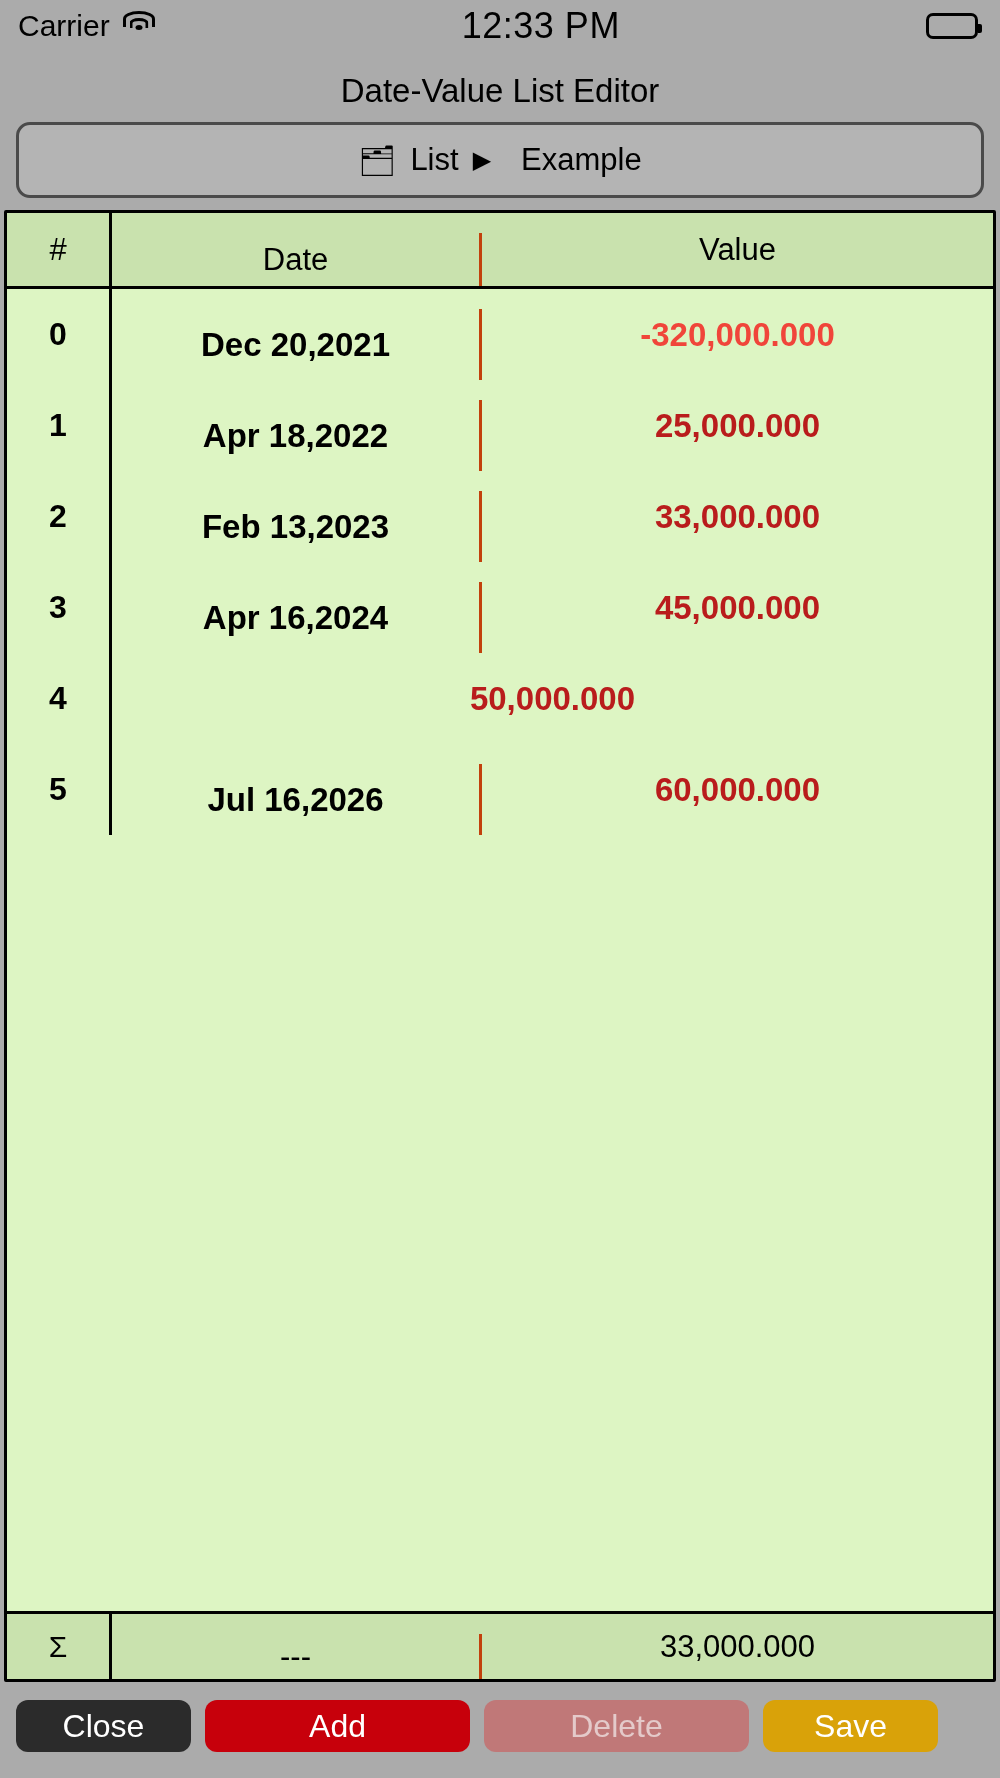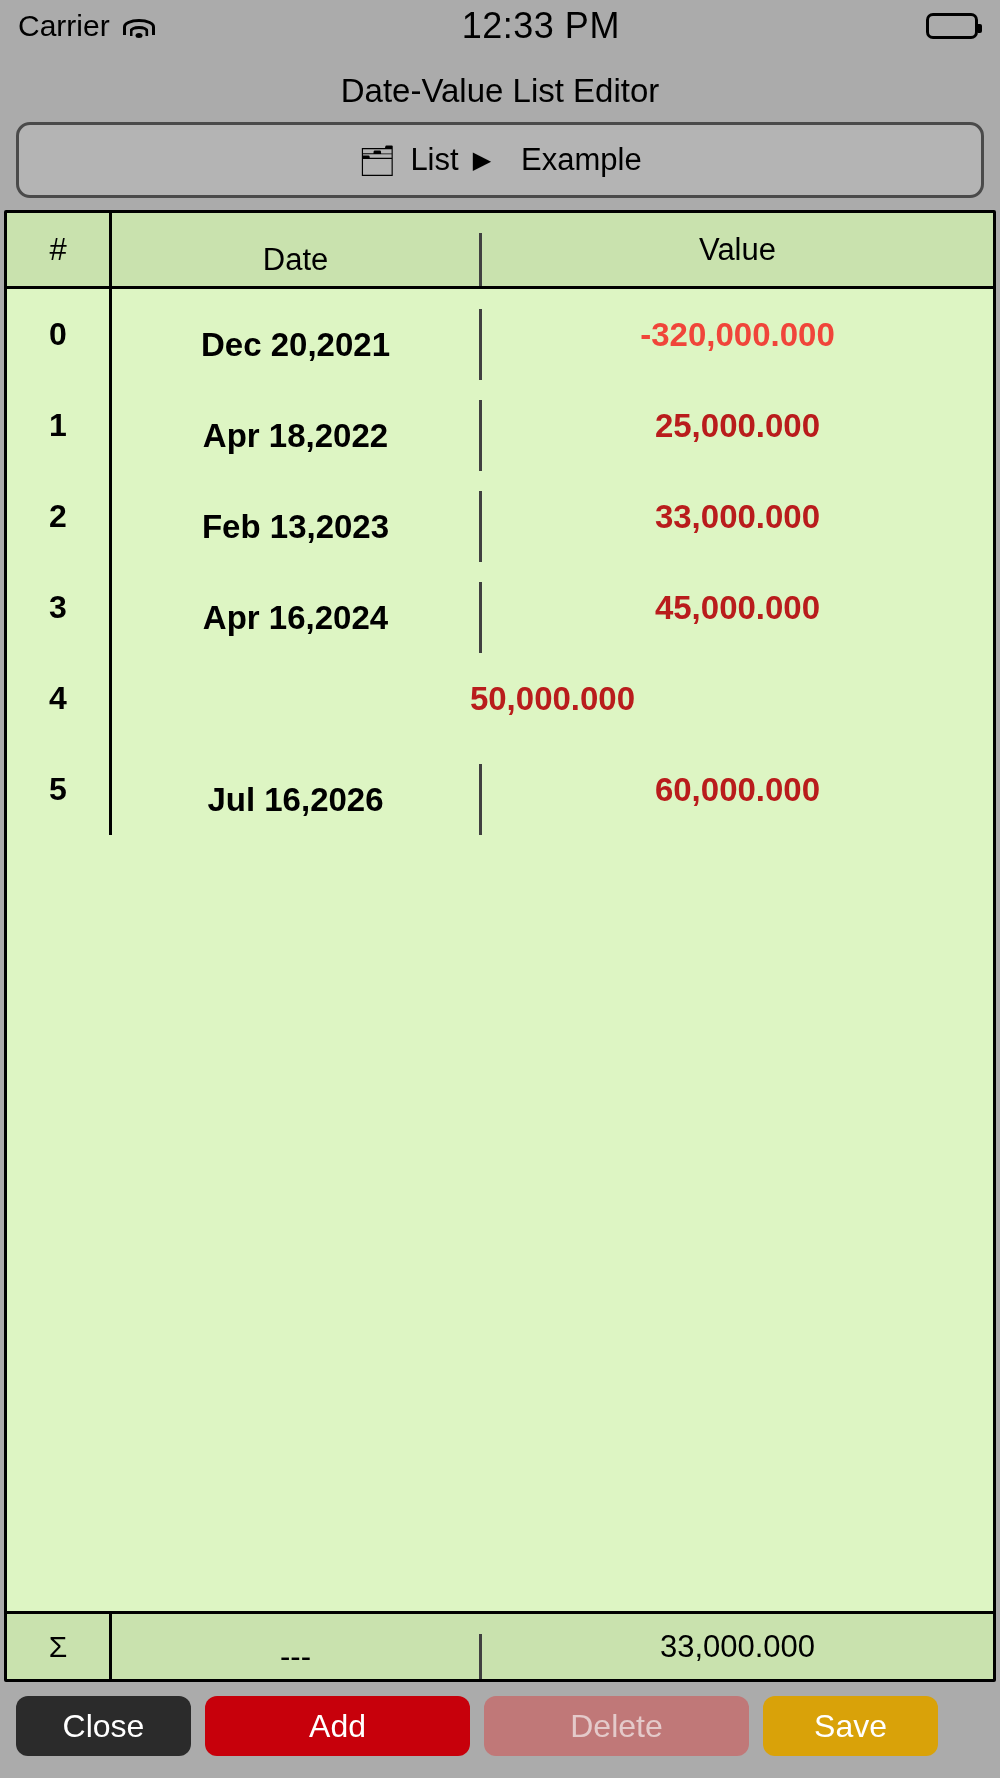--- a/index.html
+++ b/index.html
@@ -24,21 +24,21 @@
   .statusbar {
     height: 52px;
     flex: 0 0 52px;
     display: flex;
     align-items: center;
     justify-content: space-between;
     padding: 0 22px 0 18px;
     color: #000;
     font-size: 30px;
   }
-  .sb-left { display: flex; align-items: flex-end; gap: 12px; }
+  .sb-left { display: flex; align-items: flex-start; gap: 12px; }
   .sb-center { font-size: 36px; letter-spacing: 0.5px; }
   .sb-right { display: flex; align-items: center; gap: 10px; }
   .wifi-icon { display:inline-block; width: 34px; height: 26px; position: relative; }
   .wifi-icon span {
     position: absolute; left: 50%; transform: translateX(-50%);
     border: 3px solid #000; border-bottom: none; border-radius: 50% 50% 0 0;
   }
   .wifi-icon .a { width: 32px; height: 16px; top: 2px; }
   .wifi-icon .b { width: 19px; height: 10px; top: 9px; }
   .wifi-icon .c { width: 7px; height: 5px;  top: 16px; border-radius: 50%; background:#000; border: none; }
@@ -96,21 +96,21 @@
     border-bottom: 3px solid #000;
     height: 76px;
     flex: 0 0 76px;
   }
   .thead .cell {
     display: flex; align-items: center; justify-content: center;
     font-size: 31px; color: #000;
   }
   .cell { padding: 0 8px; }
   .c-idx  { width: 105px; flex: 0 0 105px; border-right: 3px solid #000; display:flex; align-items:center; justify-content:center; }
-  .c-date { width: 370px; flex: 0 0 370px; border-right: 3px solid #404040; display:flex; align-items:center; justify-content:center;margin-top:20px; }
+  .c-date { width: 370px; flex: 0 0 370px; border-right: 3px solid #c2410c; display:flex; align-items:center; justify-content:center;margin-top:20px; }
   .c-val  { flex: 1 1 auto; display:flex; align-items:center; justify-content:center;border-radius:27px; }
 
   .tbody { flex: 1 1 auto; background: #ddf5c3; }
   .tbody .row { height: 91px; }
   .tbody .c-idx { font-size: 32px; font-weight: bold; color: #000; }
   .tbody .c-date { font-size: 33px; font-weight: bold; color: #000; }
   .tbody .c-val { font-size: 33px; font-weight: bold; }
   .val-pos { color: #b91c1c; }
   .val-neg { color: #f0453a; }
 
@@ -130,21 +130,21 @@
 
   
   .buttonbar {
     flex: 0 0 96px;
     display: flex;
     align-items: center;
     gap: 14px;
     padding: 6px 16px 14px;
   }
   .btn {
-    height: 60px;
+    height: 52px;
     border-radius: 12px;
     display: flex;
     align-items: center;
     justify-content: center;
     font-size: 32px;
     color: #fff;
     border: none;
     font-family: "Liberation Sans", sans-serif;
   }
   .btn-close  { flex: 0 0 175px; background: #2b2b2b; }

